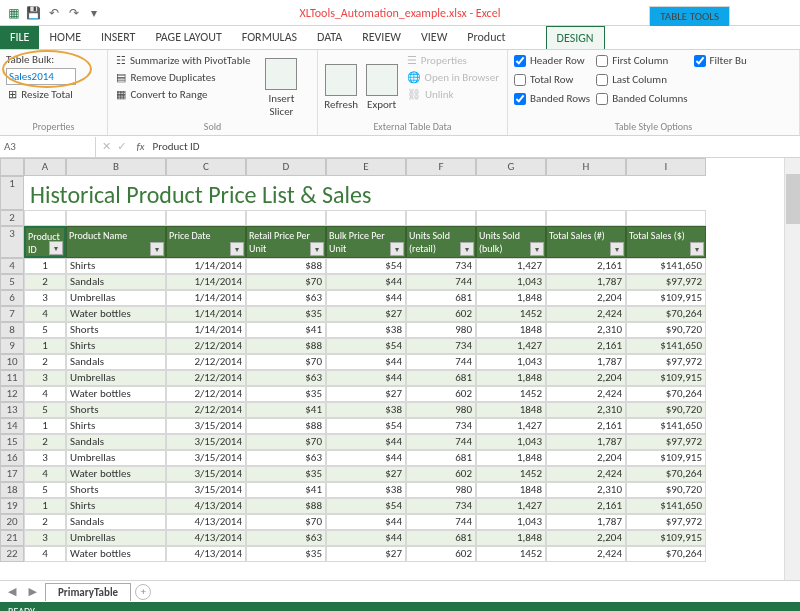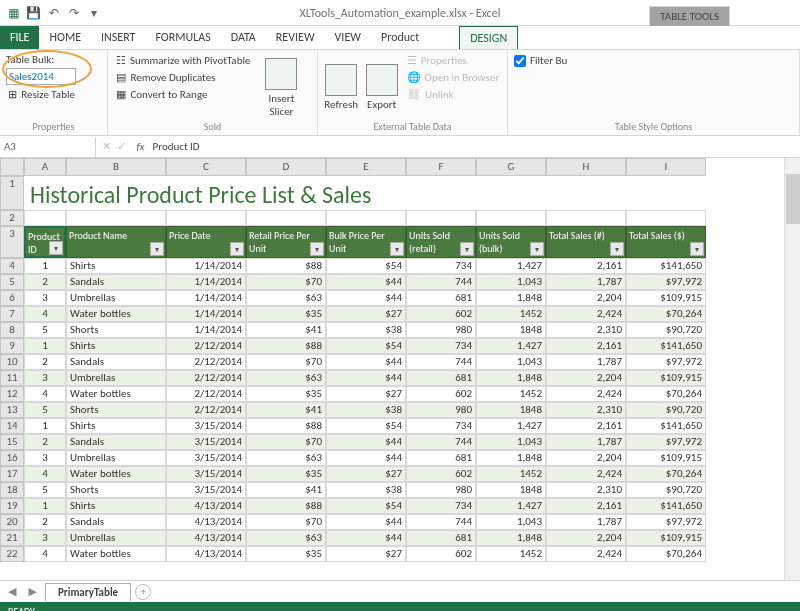--- a/index.html
+++ b/index.html
@@ -1,21 +1,21 @@
 <!DOCTYPE html>
 <html><head>
 <meta charset="utf-8">
 <style>
 *{box-sizing:border-box;margin:0;padding:0;font-family:"Segoe UI",Calibri,Arial,sans-serif}
 body{width:800px;height:611px;background:#fff;overflow:hidden;font-size:11px;color:#444}
 .titlebar{height:26px;background:#fff;display:flex;align-items:center;border-bottom:1px solid #d4d4d4;position:relative}
 .qat{display:flex;gap:4px;padding:0 6px;align-items:center}
 .qat-icon{width:16px;height:16px;display:flex;align-items:center;justify-content:center;font-size:12px;color:#666}
-.title{position:absolute;left:50%;transform:translateX(-50%);font-size:12px;color:#737373}
-.table-tools-tab{position:absolute;right:70px;background:#a3a3a3;border:1px solid #d4d4d4;border-bottom:none;padding:3px 10px;font-size:11px;color:#444;top:6px}
+.title{position:absolute;left:50%;transform:translateX(-50%);font-size:12px;color:#ef4444}
+.table-tools-tab{position:absolute;right:70px;background:#0ea5e9;border:1px solid #d4d4d4;border-bottom:none;padding:3px 10px;font-size:11px;color:#444;top:6px}
 .tabbar{height:24px;background:#fff;display:flex;border-bottom:1px solid #d4d4d4}
 .tab{padding:4px 10px;font-size:12px;color:#444;cursor:pointer}
 .tab.file{background:#217346;color:#fff}
 .tab.design{border:1px solid #217346;border-bottom:none;color:#217346;background:#f0f6f2;margin-left:30px}
 .ribbon{height:86px;background:#fbfbfb;border-bottom:1px solid #d4d4d4;display:flex;font-size:11px}
 .rg{border-right:1px solid #e0e0e0;padding:3px 6px 2px;display:flex;flex-direction:column;justify-content:space-between}
 .rg-title{text-align:center;color:#888;font-size:10px;padding-top:2px}
 .rg-body{flex:1;display:flex;gap:6px}
 .prop-col{display:flex;flex-direction:column;gap:2px}
 .prop-label{color:#444}
@@ -63,39 +63,40 @@
     <span class="qat-icon">▾</span>
   </div>
   <div class="title">XLTools_Automation_example.xlsx - Excel</div>
   <div class="table-tools-tab">TABLE TOOLS</div>
 </div>
 
 <div class="tabbar">
   <div class="tab file">FILE</div>
   <div class="tab">HOME</div>
   <div class="tab">INSERT</div>
+  <div class="tab">PAGE LAYOUT</div>
   <div class="tab">FORMULAS</div>
   <div class="tab">DATA</div>
   <div class="tab">REVIEW</div>
   <div class="tab">VIEW</div>
   <div class="tab">Product</div>
   <div class="tab design">DESIGN</div>
 </div>
 
 <div class="tname-highlight"></div>
 
 <div class="ribbon">
   <div class="rg" style="width:108px">
     <div class="rg-body">
         <div class="prop-col">
       <span class="prop-label">Table Bulk:</span>
       <input class="tname-input" value="Sales2014" style="">
       <div class="ribbon-btn">
             <span>⊞</span>
-            <span>Resize Table</span>
+            <span>Resize Total</span>
           </div>
     </div>
       </div>
     <div class="rg-title">Properties</div>
   </div>
   <div class="rg" style="width:210px">
     <div class="rg-body">
       <div class="prop-col">
         <div class="ribbon-btn">
             <span>☷</span>
@@ -140,20 +141,48 @@
         <div class="ribbon-btn disabled">
             <span>⛓</span>
             <span>Unlink</span>
           </div>
       </div>
     </div>
     <div class="rg-title">External Table Data</div>
   </div>
   <div class="rg" style="flex:1">
     <div class="rg-body">
+      <div class="prop-col" style="gap:4px">
+        <label class="chk">
+            <input type="checkbox" checked="" style="">
+            <span>Header Row</span>
+          </label>
+        <label class="chk">
+            <input type="checkbox" style="">
+            <span>Total Row</span>
+          </label>
+        <label class="chk">
+            <input type="checkbox" checked="" style="">
+            <span>Banded Rows</span>
+          </label>
+      </div>
+      <div class="prop-col" style="gap:4px">
+        <label class="chk">
+            <input type="checkbox" style="">
+            <span>First Column</span>
+          </label>
+        <label class="chk">
+            <input type="checkbox" style="">
+            <span>Last Column</span>
+          </label>
+        <label class="chk">
+            <input type="checkbox" style="">
+            <span>Banded Columns</span>
+          </label>
+      </div>
       <div class="prop-col" style="gap:4px">
         <label class="chk">
             <input type="checkbox" checked="" style="">
             <span>Filter Bu</span>
           </label>
       </div>
     </div>
     <div class="rg-title">Table Style Options</div>
   </div>
 </div>

